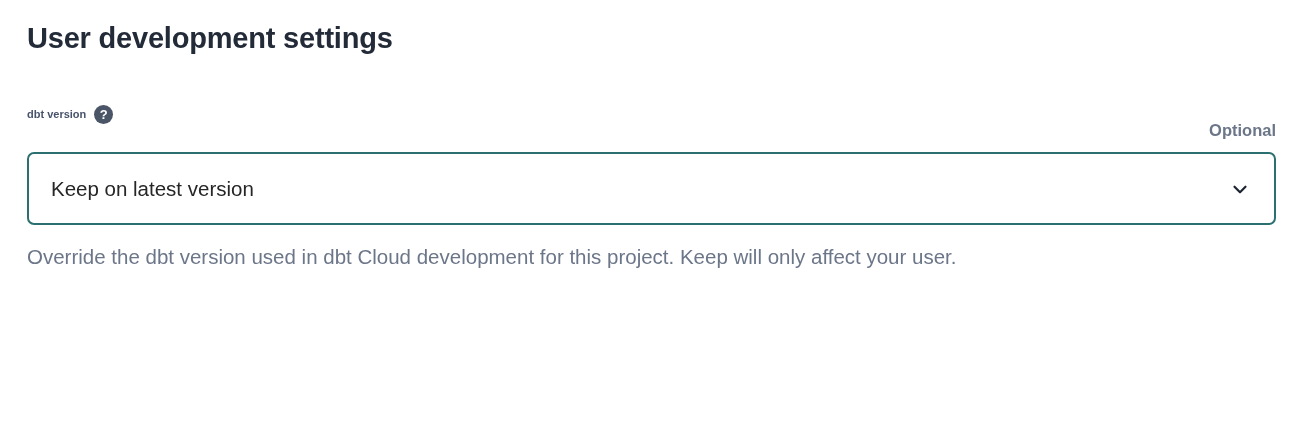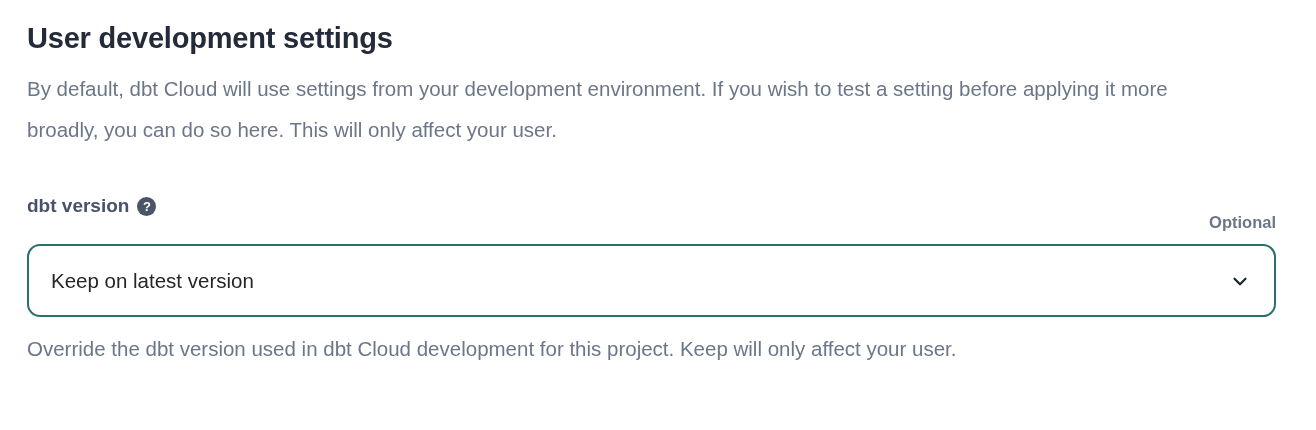--- a/index.html
+++ b/index.html
@@ -46,21 +46,21 @@
     justify-content: space-between;
     width: 1249px;
     margin-bottom: 12px;
   }
   .field-label-left {
     display: flex;
     align-items: center;
     gap: 8px;
   }
   .field-label {
-    font-size: 19px;
+    font-size: 11px;
     font-weight: bold;
     color: #48536b;
     line-height: 20px;
   }
   .help-icon {
     display: inline-flex;
     align-items: center;
     justify-content: center;
     width: 19px;
     height: 19px;
@@ -79,21 +79,21 @@
     color: #6c7689;
     line-height: 20px;
     margin-top: 32px;
   }
   .select-control {
     box-sizing: border-box;
     position: relative;
     width: 1249px;
     height: 73px;
     border: 2px solid #2b6f70;
-    border-radius: 13px;
+    border-radius: 7px;
     background: #ffffff;
     display: flex;
     align-items: center;
     padding: 0 52px 0 22px;
     cursor: pointer;
   }
   .select-value {
     font-size: 20.5px;
     color: #262626;
     line-height: 26px;
@@ -120,21 +120,20 @@
     max-width: 1249px;
   }
 </style>
 </head>
 <body>
 
 <div class="panel">
 
   <h1 class="page-title">User development settings</h1>
 
-  <p class="page-description">By default, dbt Cloud will use settings from your development environment. If you wish to test a setting before applying it more broadly, you can do so here. This will only affect your user.</p>
 
   <div class="field-block">
 
     <div class="field-label-row">
       <div class="field-label-left">
         <span class="field-label">dbt version</span>
         <span class="help-icon">?</span>
       </div>
       <span class="optional-tag">Optional</span>
     </div>

